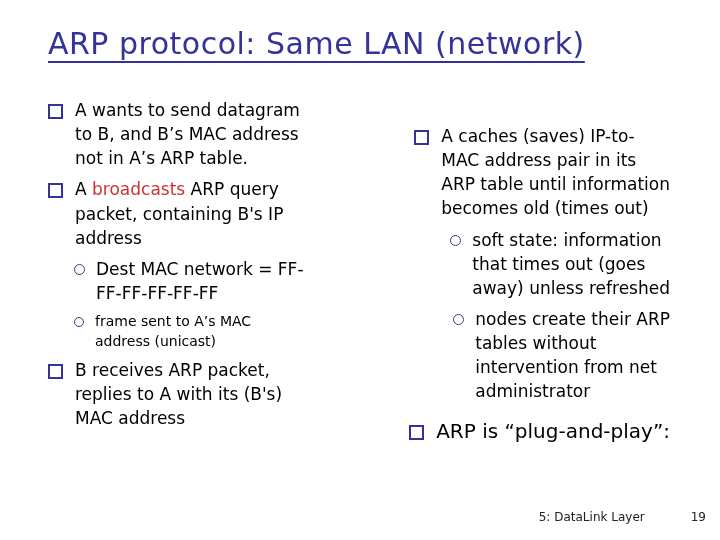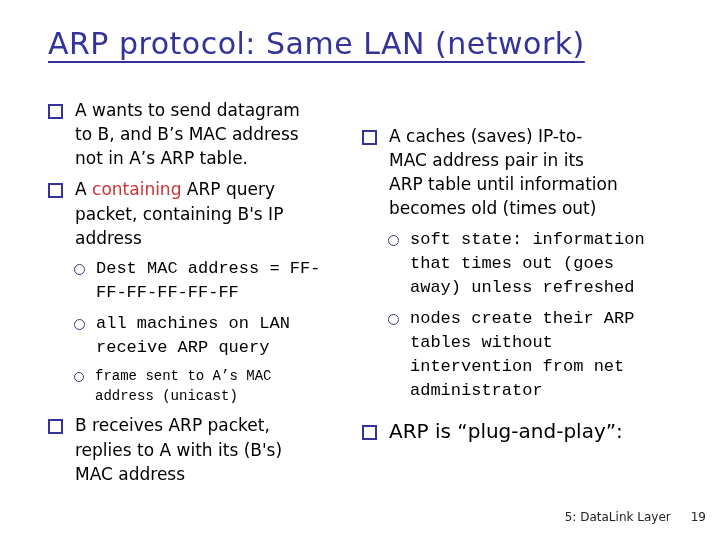--- a/index.html
+++ b/index.html
@@ -22,42 +22,41 @@
     text-decoration:underline;
     text-underline-offset:7px;
     text-decoration-thickness:2px;
     white-space:nowrap;
   }
 
   .columns{
     position:absolute;
     left:48px;top:98px;
     display:flex;
-    gap:12px;
   }
   .col{display:flex;flex-direction:column;}
   .col-left{width:302px;}
-  .col-right{width:320px;margin-top:26px;}
+  .col-right{width:320px;margin-top:26px;align-items:flex-end;}
 
   .item{display:flex;align-items:flex-start;margin-bottom:7px;}
   .item .txt{
     white-space:pre-line;
     font-size:17px;
     line-height:1.42;
   }
   
   .sq{
     flex:0 0 auto;
     width:11px;height:11px;
     border:2.5px solid #333399;
     margin:6px 12px 0 0;
     display:inline-block;
   }
   
-  .l2{padding-left:26px;font-family:Liberation Mono, monospace;}
+  .l2{padding-left:26px;}
   .circ{
     flex:0 0 auto;
     width:9px;height:9px;
     border:1.8px solid #3b3b7e;
     border-radius:50%;
     margin:7px 11px 0 0;
     display:inline-block;
   }
   .l2.small .txt{font-size:14px;line-height:1.4;}
   .l2.small .circ{width:8px;height:8px;margin-top:5px;}
@@ -68,21 +67,21 @@
 
   .red{color:#cc3333;}
 
   .footer{
     position:absolute;
     right:14px;bottom:16px;
     font-size:12px;
     color:#222;
     display:flex;
     align-items:baseline;
-    gap:20px;
+    gap:46px;
   }
 </style>
 </head>
 <body>
 
 <div class="slide">
 
   <div class="title">ARP protocol: Same LAN (network)</div>
 
   <div class="columns">
@@ -91,36 +90,31 @@
 
       <div class="item l1">
         <span class="sq"></span>
         <div class="txt">A wants to send datagram
 to B, and B’s MAC address
 not in A’s ARP table.</div>
       </div>
 
       <div class="item l1">
         <span class="sq"></span>
-        <div class="txt"><span>A </span><span class="red">containing</span><span> ARP query
+        <div class="txt"><span>A </span><span class="red">broadcasts</span><span> ARP query
 packet, containing B's IP
 address</span></div>
       </div>
 
       <div class="item l2">
         <span class="circ"></span>
-        <div class="txt">Dest MAC address = FF-
+        <div class="txt">Dest MAC network = FF-
 FF-FF-FF-FF-FF</div>
       </div>
 
-      <div class="item l2">
-        <span class="circ"></span>
-        <div class="txt">all machines on LAN
-receive ARP query</div>
-      </div>
 
       <div class="item l2 small">
         <span class="circ"></span>
         <div class="txt">frame sent to A’s MAC
 address (unicast)</div>
       </div>
 
       <div class="item l1">
         <span class="sq"></span>
         <div class="txt">B receives ARP packet,

